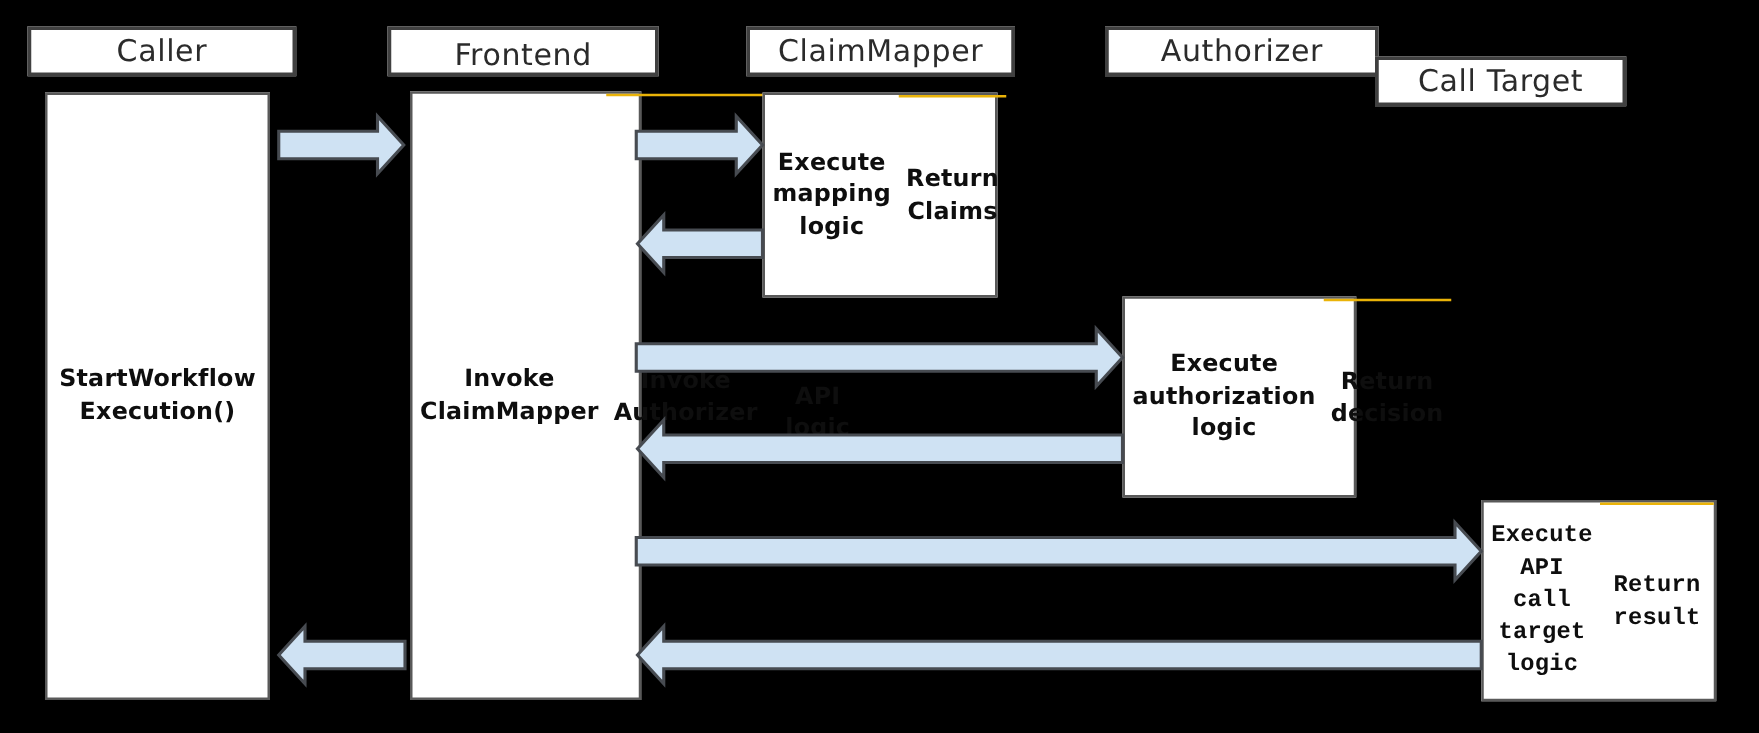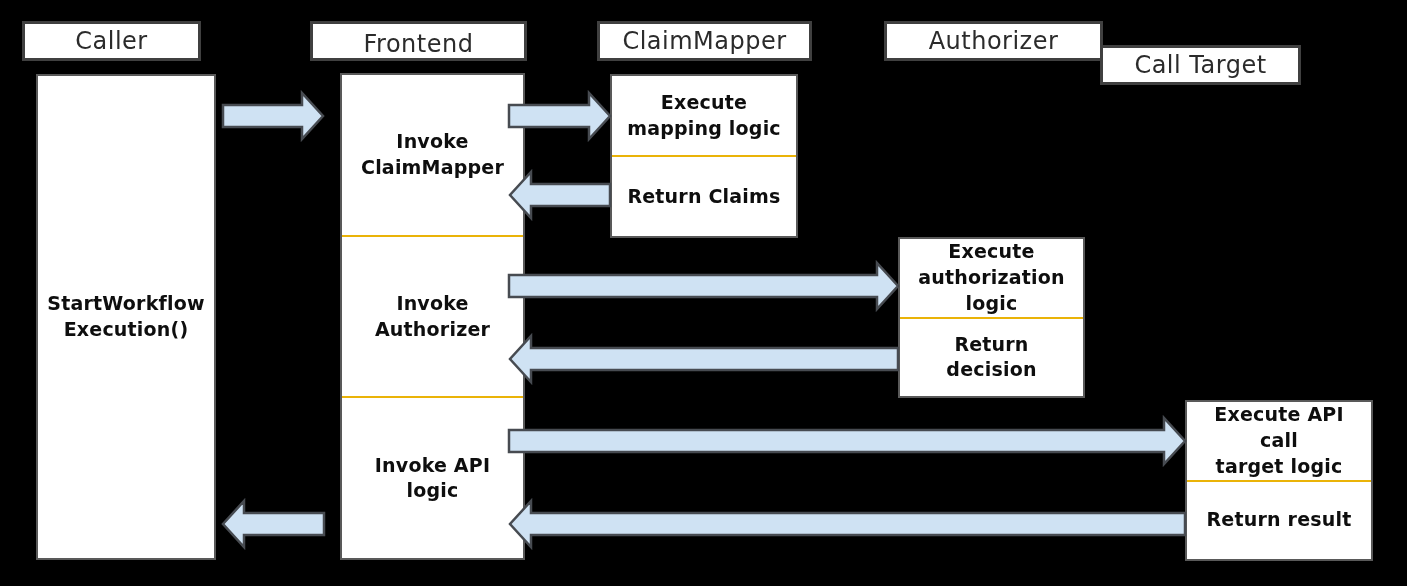--- a/index.html
+++ b/index.html
@@ -31,21 +31,21 @@
     color: #2b2b2b;
     letter-spacing: 0.5px;
   }
   
   .col {
     position: absolute;
     background: #ffffff;
     border: 2px solid #595959;
     box-sizing: border-box;
     display: flex;
-    flex-direction: column;
+    flex-direction: row;
   }
   .cell {
     flex: 1;
     display: flex;
     align-items: center;
     justify-content: center;
     text-align: center;
     padding: 0 6px;
   }
   .cell + .cell { border-top: 2px solid #eab308; }
@@ -63,21 +63,21 @@
     top: 0;
     pointer-events: none;
   }
   .arrow { stroke-width: 2.5; stroke-linejoin: miter; }
 </style>
 </head>
 <body>
 
 <div class="stage" style="background: rgb(0, 0, 0);">
 
-  <div class="hdr" style="left:22px;  width:179px;">
+  <div class="hdr" style="left:22px;  width:215px;">
       <span>Caller</span>
     </div>
   <div class="hdr" style="left:310px; width:217px;align-items:flex-end;">
       <span>Frontend</span>
     </div>
   <div class="hdr" style="left:597px; width:215px;">
       <span>ClaimMapper</span>
     </div>
   <div class="hdr" style="left:884px; width:219px;">
       <span>Authorizer</span>
@@ -86,21 +86,21 @@
       <span>Call Target</span>
     </div>
 
   <div class="col" style="left:36px; top:74px; width:180px; height:486px;">
     <div class="cell">
       <span>StartWorkflow
 Execution()</span>
     </div>
   </div>
 
-  <div class="col" style="left:340px; top:73px; width:185px; height:487px;">
+  <div class="col" style="left:328px; top:73px; width:185px; height:487px;">
     <div class="cell">
       <span>Invoke
 ClaimMapper</span>
     </div>
     <div class="cell">
       <span>Invoke
 Authorizer</span>
     </div>
     <div class="cell">
       <span>Invoke API logic</span>
@@ -121,21 +121,21 @@
     <div class="cell">
       <span>Execute
 authorization
 logic</span>
     </div>
     <div class="cell">
       <span>Return decision</span>
     </div>
   </div>
 
-  <div class="col" style="left:1185px; top:400px; width:188px; height:161px;">
+  <div class="col" style="left:1185px; top:400px; width:188px; height:161px;font-family:Liberation Mono, monospace;">
     <div class="cell">
       <span>Execute API call
 target logic</span>
     </div>
     <div class="cell">
       <span>Return result</span>
     </div>
   </div>
 
   <svg class="arrows" width="1407" height="586" viewBox="0 0 1407 586">

